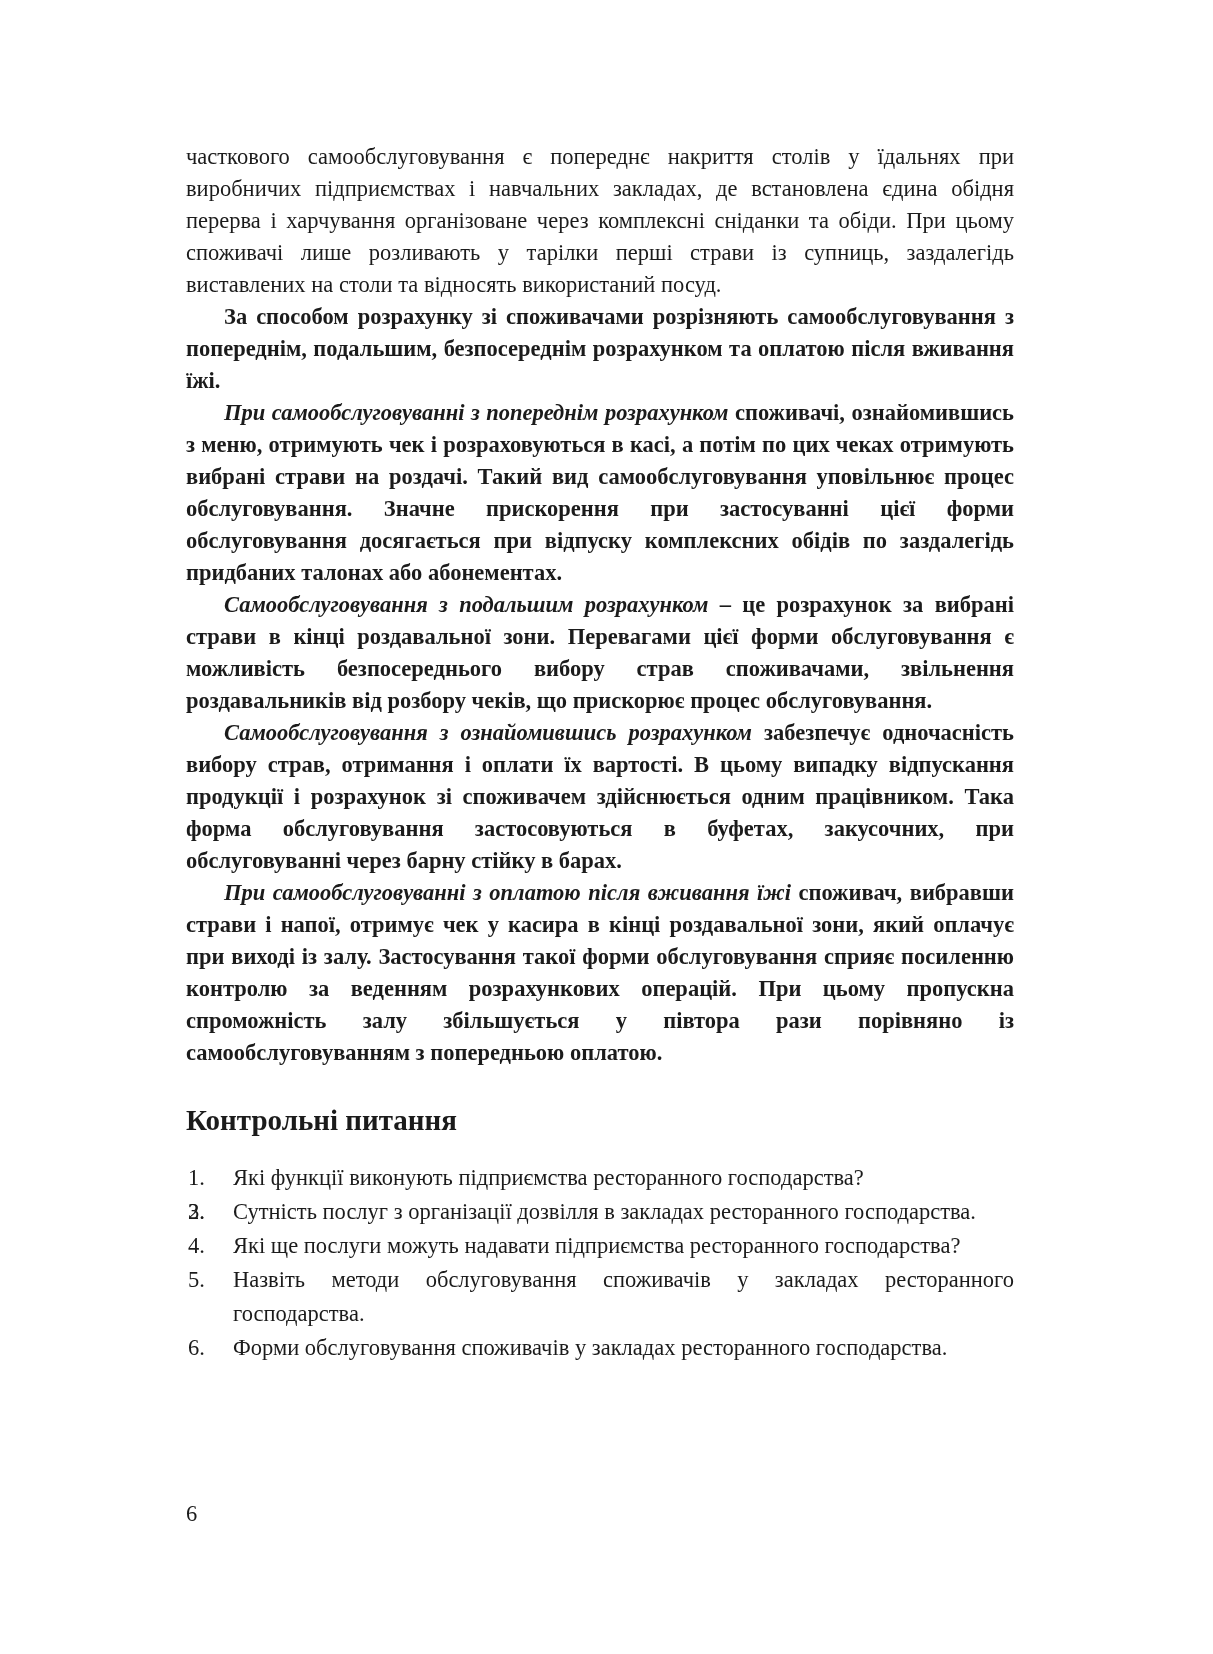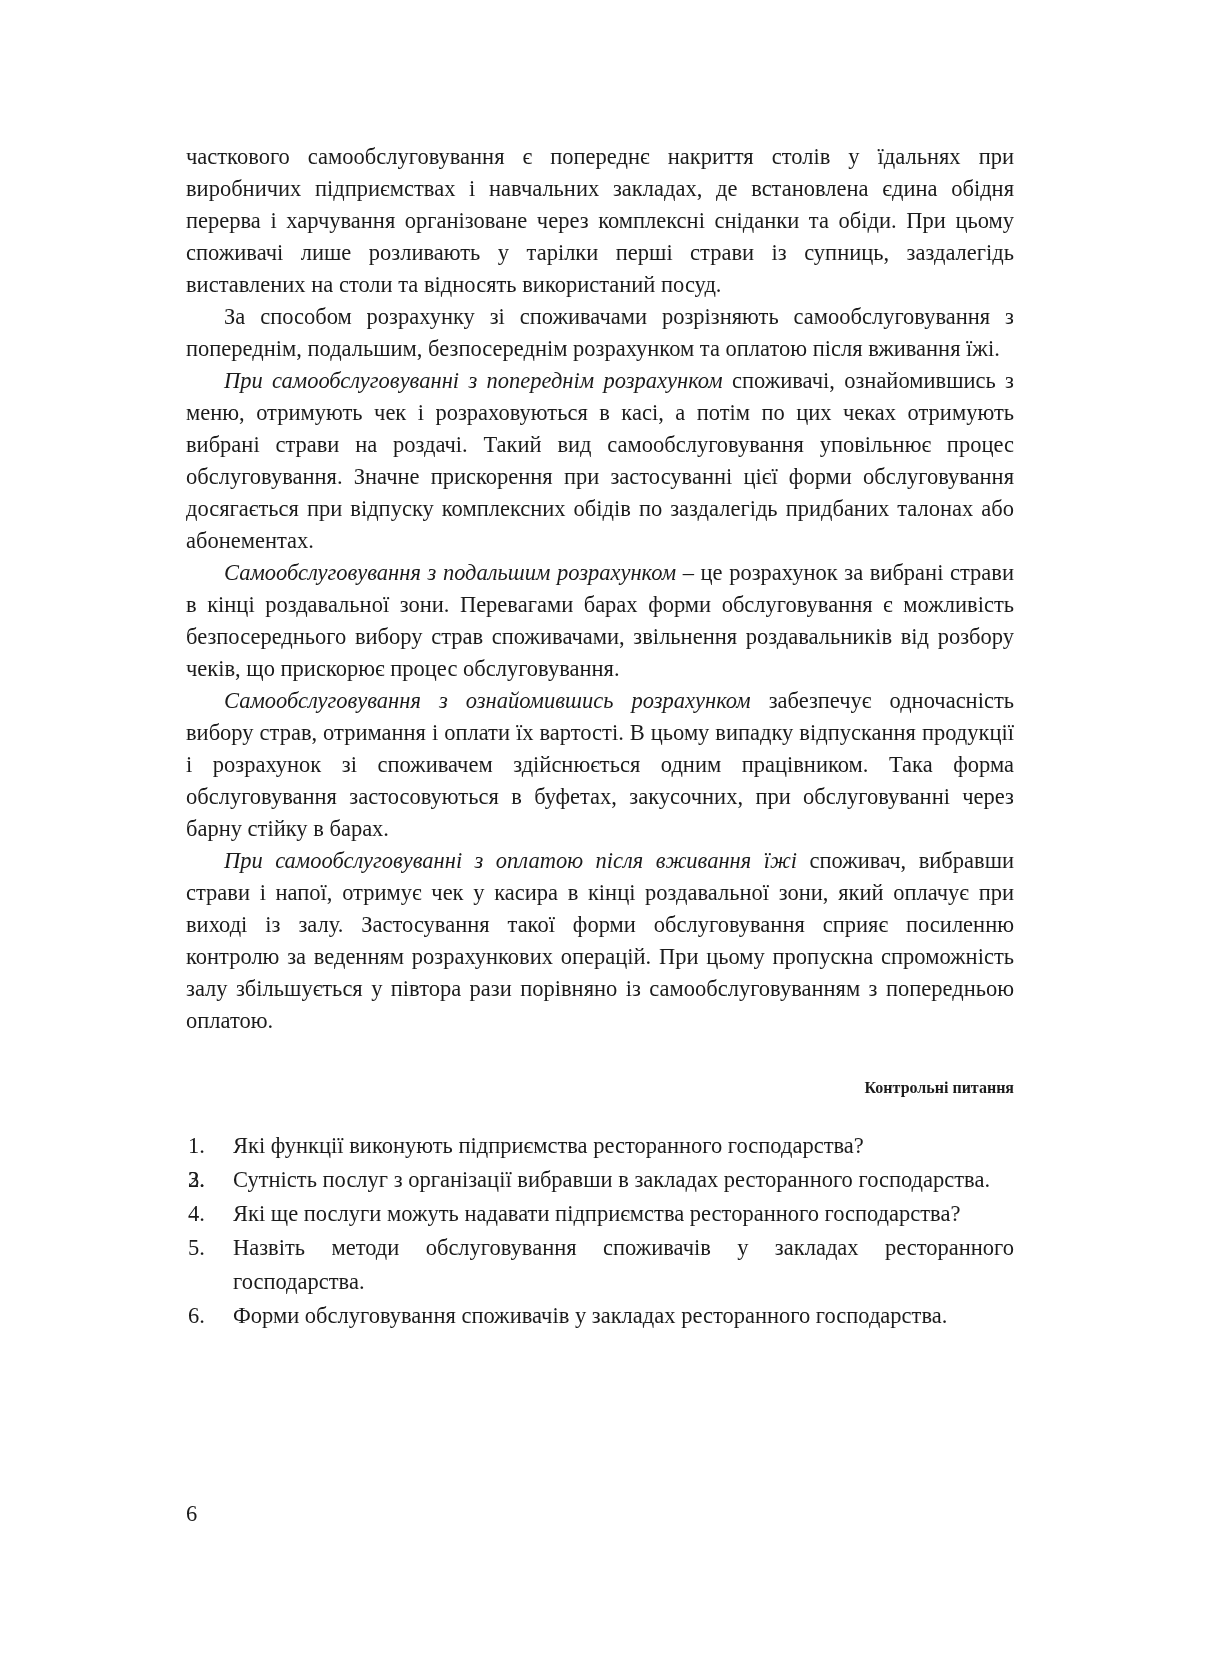--- a/index.html
+++ b/index.html
@@ -22,28 +22,28 @@
     left: 186px;
     top: 141px;
     width: 828px;
   }
   .para {
     font-size: 22.5px;
     line-height: 32px;
     text-align: justify;
     color: #1b1b1b;
   }
-  .para.indent { text-indent: 38px; }
+  .para.indent { text-indent: 38px; font-weight: bold; }
   .para .lead { font-style: italic; margin-top: 8px; }
   .questions-heading {
     margin-top: 36px;
     margin-bottom: 26px;
-    text-align: right;
+    text-align: left;
     font-weight: bold;
-    font-size: 16px;
+    font-size: 29px;
     line-height: 30px;
   }
   .question-item {
     position: relative;
     padding-left: 47px;
     font-size: 22.5px;
     line-height: 34px;
     text-align: justify;
   }
   .question-number {
@@ -64,38 +64,38 @@
 
 <div class="page">
   <div class="content">
 
     <div class="para"><span class="lead"></span><span>часткового самообслуговування є попереднє накриття столів у їдальнях при виробничих підприємствах і навчальних закладах, де встановлена єдина обідня перерва і харчування організоване через комплексні сніданки та обіди. При цьому споживачі лише розливають у тарілки перші страви із супниць, заздалегідь виставлених на столи та відносять використаний посуд.</span></div>
 
     <div class="para indent"><span class="lead"></span><span>За способом розрахунку зі споживачами розрізняють самообслуговування з попереднім, подальшим, безпосереднім розрахунком та оплатою після вживання їжі.</span></div>
 
     <div class="para indent"><span class="lead">При самообслуговуванні з попереднім розрахунком</span><span> споживачі, ознайомившись з меню, отримують чек і розраховуються в касі, а потім по цих чеках отримують вибрані страви на роздачі. Такий вид самообслуговування уповільнює процес обслуговування. Значне прискорення при застосуванні цієї форми обслуговування досягається при відпуску комплексних обідів по заздалегідь придбаних талонах або абонементах.</span></div>
 
-    <div class="para indent"><span class="lead">Самообслуговування з подальшим розрахунком</span><span> – це розрахунок за вибрані страви в кінці роздавальної зони. Перевагами барах форми обслуговування є можливість безпосереднього вибору страв споживачами, звільнення роздавальників від розбору чеків, що прискорює процес обслуговування.</span></div>
+    <div class="para indent"><span class="lead">Самообслуговування з подальшим розрахунком</span><span> – це розрахунок за вибрані страви в кінці роздавальної зони. Перевагами цієї форми обслуговування є можливість безпосереднього вибору страв споживачами, звільнення роздавальників від розбору чеків, що прискорює процес обслуговування.</span></div>
 
     <div class="para indent"><span class="lead">Самообслуговування з ознайомившись розрахунком</span><span> забезпечує одночасність вибору страв, отримання і оплати їх вартості. В цьому випадку відпускання продукції і розрахунок зі споживачем здійснюється одним працівником. Така форма обслуговування застосовуються в буфетах, закусочних, при обслуговуванні через барну стійку в барах.</span></div>
 
     <div class="para indent"><span class="lead">При самообслуговуванні з оплатою після вживання їжі</span><span> споживач, вибравши страви і напої, отримує чек у касира в кінці роздавальної зони, який оплачує при виході із залу. Застосування такої форми обслуговування сприяє посиленню контролю за веденням розрахункових операцій. При цьому пропускна спроможність залу збільшується у півтора рази порівняно із самообслуговуванням з попередньою оплатою.</span></div>
 
     <div class="questions-heading">Контрольні питання</div>
 
     <div class="question-item">
       <span class="question-number">1.</span>
       <span>Які функції виконують підприємства ресторанного господарства?</span>
     </div>
     <div class="question-item">
       <span class="question-number">2.</span>
     </div>
     <div class="question-item">
       <span class="question-number">3.</span>
-      <span>Сутність послуг з організації вибравши в закладах ресторанного господарства.</span>
+      <span>Сутність послуг з організації дозвілля в закладах ресторанного господарства.</span>
     </div>
     <div class="question-item">
       <span class="question-number">4.</span>
       <span>Які ще послуги можуть надавати підприємства ресторанного господарства?</span>
     </div>
     <div class="question-item">
       <span class="question-number">5.</span>
       <span>Назвіть методи обслуговування споживачів у закладах ресторанного господарства.</span>
     </div>
     <div class="question-item">

